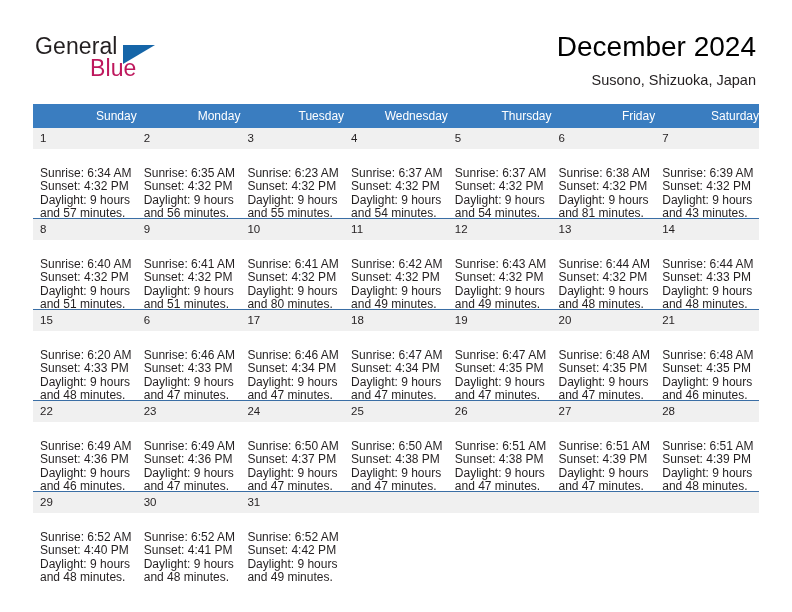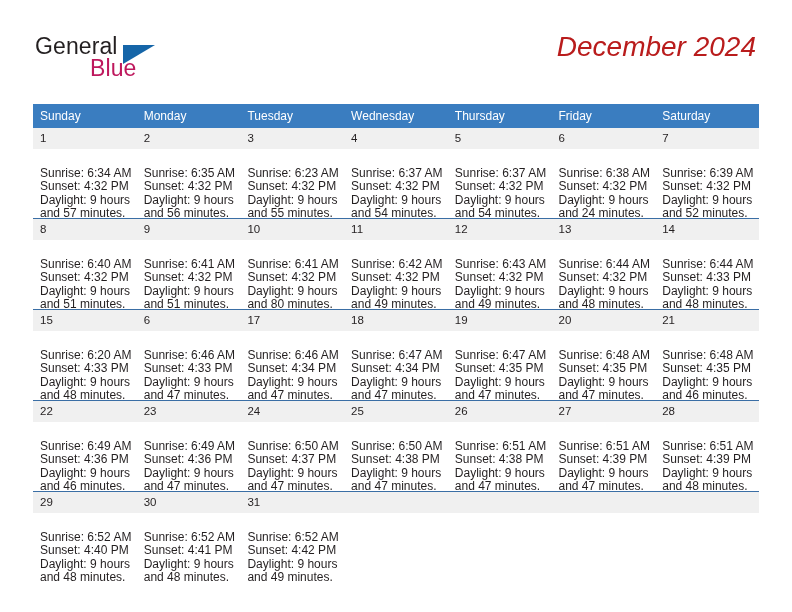--- a/index.html
+++ b/index.html
@@ -68,24 +68,23 @@
 
   .title-block {
     position: absolute;
     right: 36px;
     top: 30px;
     text-align: right;
   }
   .cal-title {
     font-size: 28px;
     font-weight: normal;
-    color: #b91c1c;
+    color: #000000;
     line-height: 34px;
     white-space: nowrap;
-    font-style: italic;
   }
   .cal-subtitle {
     margin-top: 7px;
     font-size: 14.5px;
     color: #231f20;
     line-height: 18px;
     white-space: nowrap;
   }
 
   
@@ -96,21 +95,21 @@
     width: 726px;
     border-collapse: collapse;
     table-layout: fixed;
   }
 
   .calendar th {
     background: #3a7dc0;
     color: #ffffff;
     font-size: 12px;
     font-weight: normal;
-    text-align: left;
+    text-align: right;
     padding: 5px 0 5px 7px;
     height: 11px;
     border: none;
   }
 
   .calendar td {
     vertical-align: top;
     padding: 0;
     border: none;
     width: 103.71px;
@@ -163,20 +162,21 @@
   <div class="header">
 
     <div class="brand">
       <span class="brand-general">General</span>
       <span class="brand-flag"></span>
       <span class="brand-blue">Blue</span>
     </div>
 
     <div class="title-block">
       <div class="cal-title">December 2024</div>
+      <div class="cal-subtitle">Susono, Shizuoka, Japan</div>
     </div>
 
   </div>
 
   <table class="calendar">
     <thead>
       <tr>
         <th>Sunday</th>
         <th>Monday</th>
         <th>Tuesday</th>
@@ -243,32 +243,32 @@
               </div>
             </div>
           </td>
           <td>
             <div class="cell">
               <div class="daynum">6</div>
               <div class="info">
                 <div>Sunrise: 6:38 AM</div>
                 <div>Sunset: 4:32 PM</div>
                 <div>Daylight: 9 hours</div>
-                <div>and 24 minutes.</div>
+                <div>and 81 minutes.</div>
               </div>
             </div>
           </td>
           <td>
             <div class="cell">
               <div class="daynum">7</div>
               <div class="info">
                 <div>Sunrise: 6:39 AM</div>
                 <div>Sunset: 4:32 PM</div>
                 <div>Daylight: 9 hours</div>
-                <div>and 52 minutes.</div>
+                <div>and 43 minutes.</div>
               </div>
             </div>
           </td>
         </tr>
         <tr class="week-row">
           <td>
             <div class="cell">
               <div class="daynum">8</div>
               <div class="info">
                 <div>Sunrise: 6:40 AM</div>

